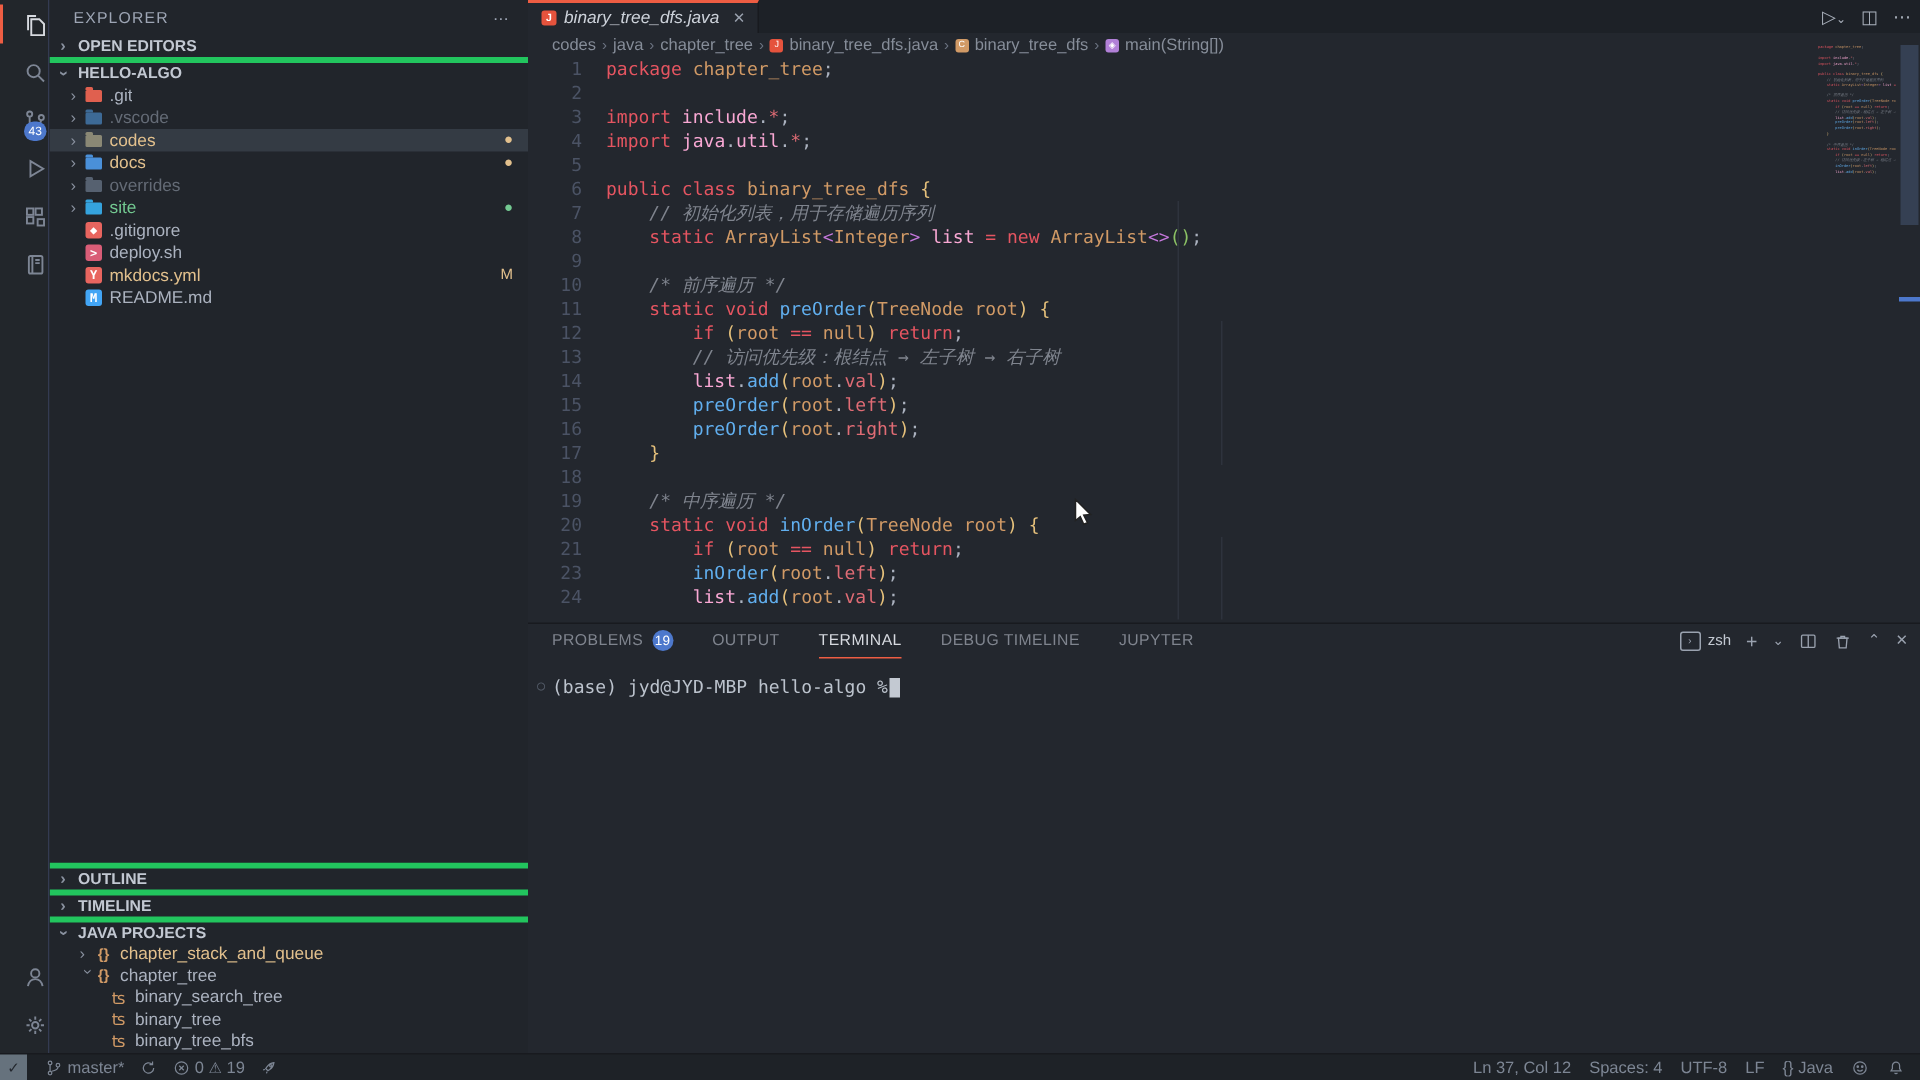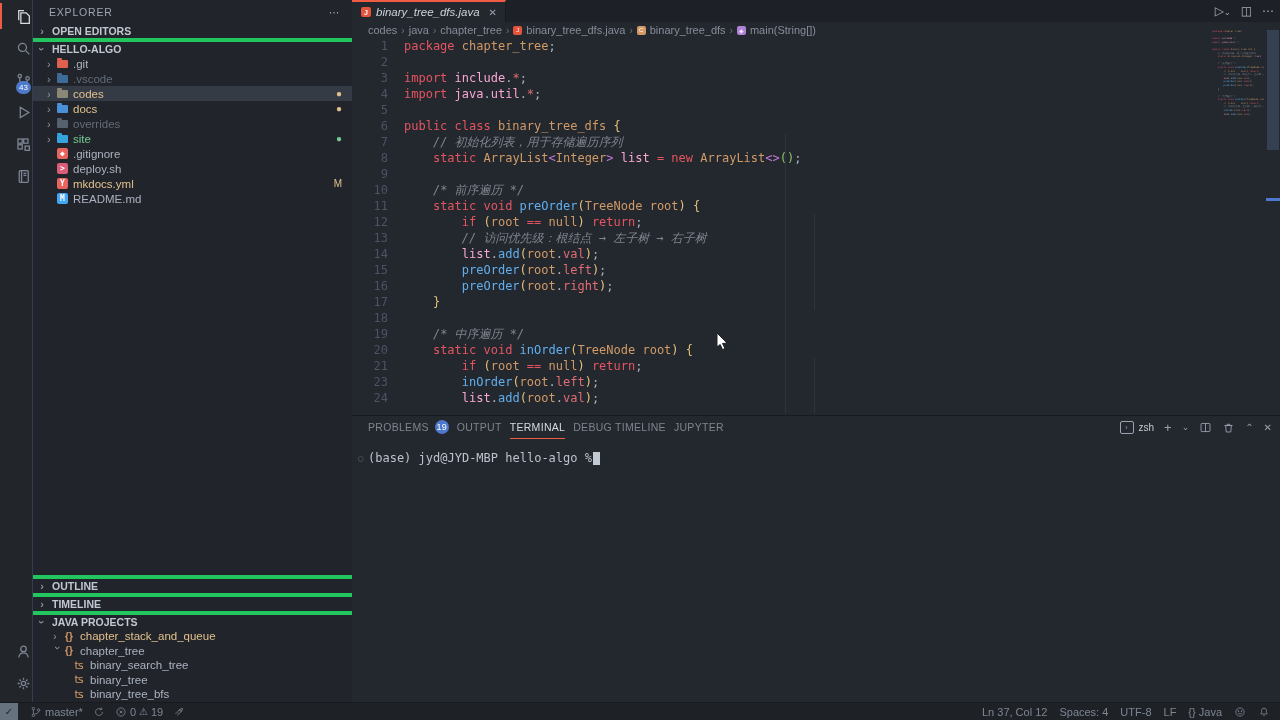--- a/index.html
+++ b/index.html
@@ -66,21 +66,21 @@
   .indent-guide{position:absolute;width:1px;background:#2e333d;}
 
   #minimap{position:absolute;right:16px;top:30px;width:68px;height:92px;overflow:hidden;font-size:2.4px;line-height:3.6px;opacity:.9;}
   #minimap .code-line{height:3.6px;}
   #ed-scrollbar{position:absolute;right:0;top:22px;width:14px;bottom:0;}
   #ed-slider{position:absolute;left:1px;right:1px;top:8px;height:120px;background:rgba(96,122,170,.30);}
   #ed-cursormark{position:absolute;left:0;right:0;top:176px;height:3px;background:#4d78cc;}
 
   
   #panel{position:absolute;left:352px;top:415px;right:0;bottom:17px;background:#23272e;border-top:1px solid #181a1f;}
-  #panel-tabs{position:absolute;left:16px;top:0;height:22px;display:flex;align-items:center;gap:8px;font-size:10.5px;color:#7f848e;}
+  #panel-tabs{position:absolute;left:16px;top:0;height:22px;display:flex;align-items:center;gap:26px;font-size:10.5px;color:#7f848e;}
   .ptab{display:flex;align-items:center;gap:6px;height:22px;letter-spacing:.3px;}
   .ptab.active{color:#d7dae0;border-bottom:1px solid #ee5d43;}
   .pbadge{min-width:14px;height:14px;border-radius:8px;background:#4d78cc;color:#fff;font-size:9px;line-height:14px;text-align:center;}
   #panel-actions{position:absolute;right:8px;top:0;height:22px;display:flex;align-items:center;gap:10px;color:#9aa2af;font-size:11px;}
   #panel-actions svg{width:13px;height:13px;stroke:currentColor;fill:none;stroke-width:1.1;}
   .term-ic{display:inline-flex;width:12px;height:11px;border:1px solid #9aa2af;border-radius:2px;font-size:7px;
            align-items:center;justify-content:center;}
   #term-line{position:absolute;left:6px;top:35px;display:flex;align-items:center;font-size:12px;color:#bcc3cd;}
   #term-deco{color:#565e6b;font-size:9px;width:10px;}
   #term-cursor{display:inline-block;width:7px;height:13px;background:#c3c9d2;margin-left:1px;}

